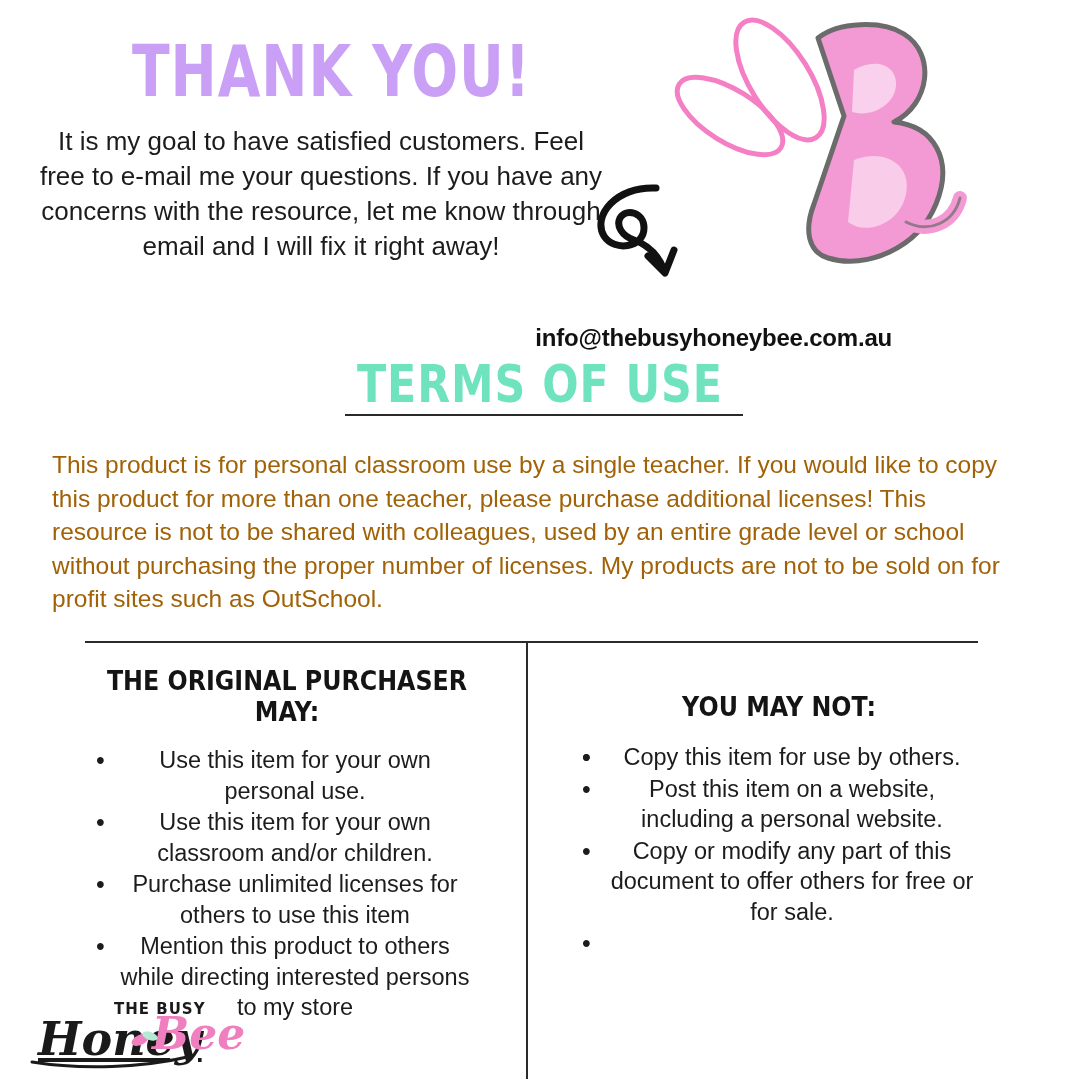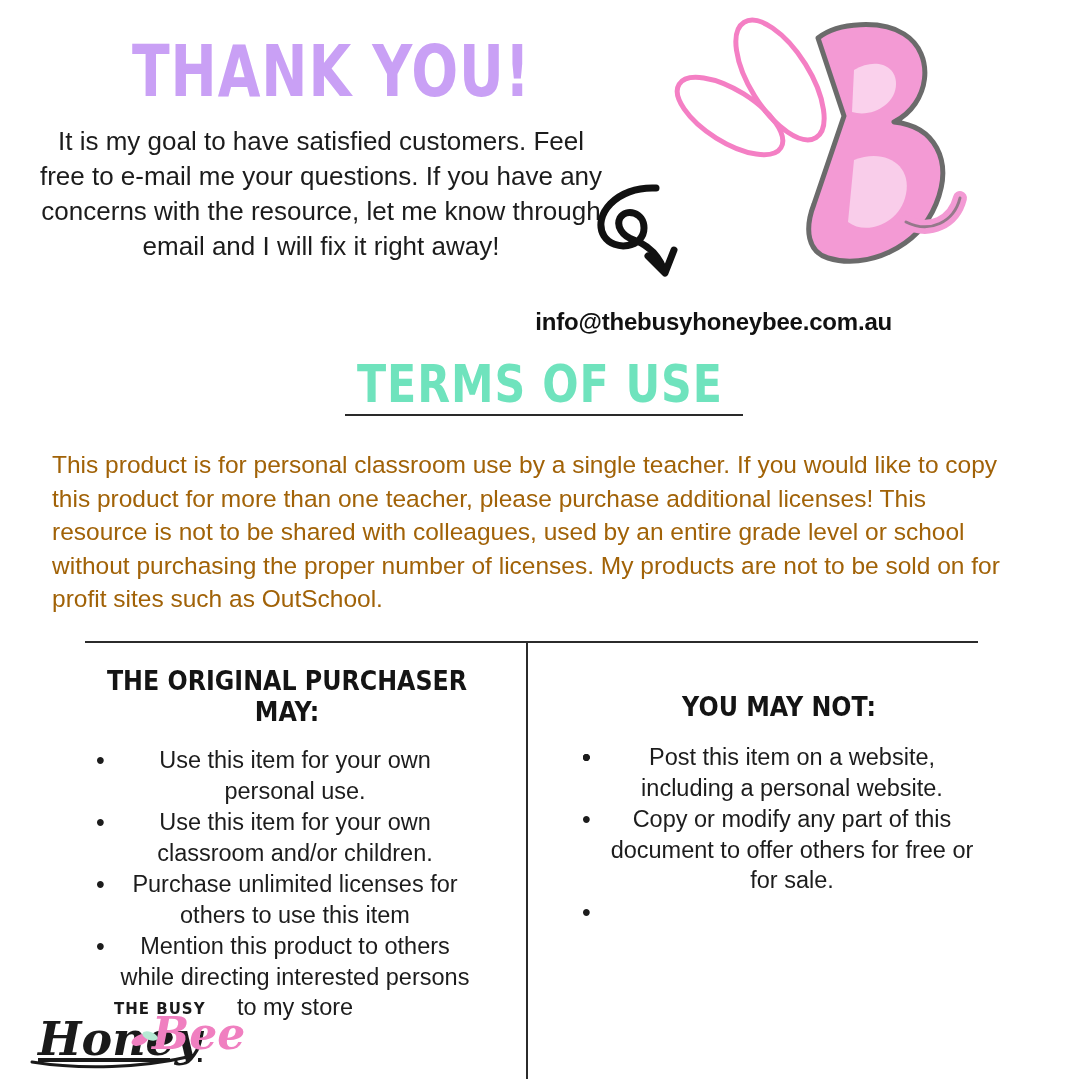--- a/index.html
+++ b/index.html
@@ -46,21 +46,21 @@
     font-size: 26px;
     line-height: 35px;
     color: #1c1c1c;
     font-family: "Liberation Sans", sans-serif;
   }
 
   
   .email {
     position: absolute;
     right: 48px;
-    top: 308px;
+    top: 324px;
     font-size: 24px;
     font-weight: bold;
     color: #111111;
     letter-spacing: -0.2px;
   }
 
   
   .arrow {
     position: absolute;
     left: 586px;
@@ -267,21 +267,21 @@
         <li><span class="bullet">•</span><span>Use this item for your own classroom and/or children.</span></li>
         <li><span class="bullet">•</span><span>Purchase unlimited licenses for others to use this item</span></li>
         <li><span class="bullet">•</span><span>Mention this product to others while directing interested persons to my store</span></li>
       </ul>
   </div>
 
   <div class="col col-right">
     <div class="col-title">YOU MAY NOT:</div>
     <ul class="col-list" id="right-list">
         <li><span class="bullet">•</span></li>
-        <li><span class="bullet">•</span></li>
+        <li><span class="bullet">•</span><span>Copy this item for use by others.</span></li>
         <li><span class="bullet">•</span><span>Post this item on a website, including a personal website.</span></li>
         <li><span class="bullet">•</span><span>Copy or modify any part of this document to offer others for free or for sale.</span></li>
         <li><span class="bullet">•</span></li>
       </ul>
   </div>
 
   <div class="footer-logo">
     <div class="fl-the-busy">THE BUSY</div>
     <div class="fl-honey">Honey</div>
     <div class="fl-bee">Bee</div>

